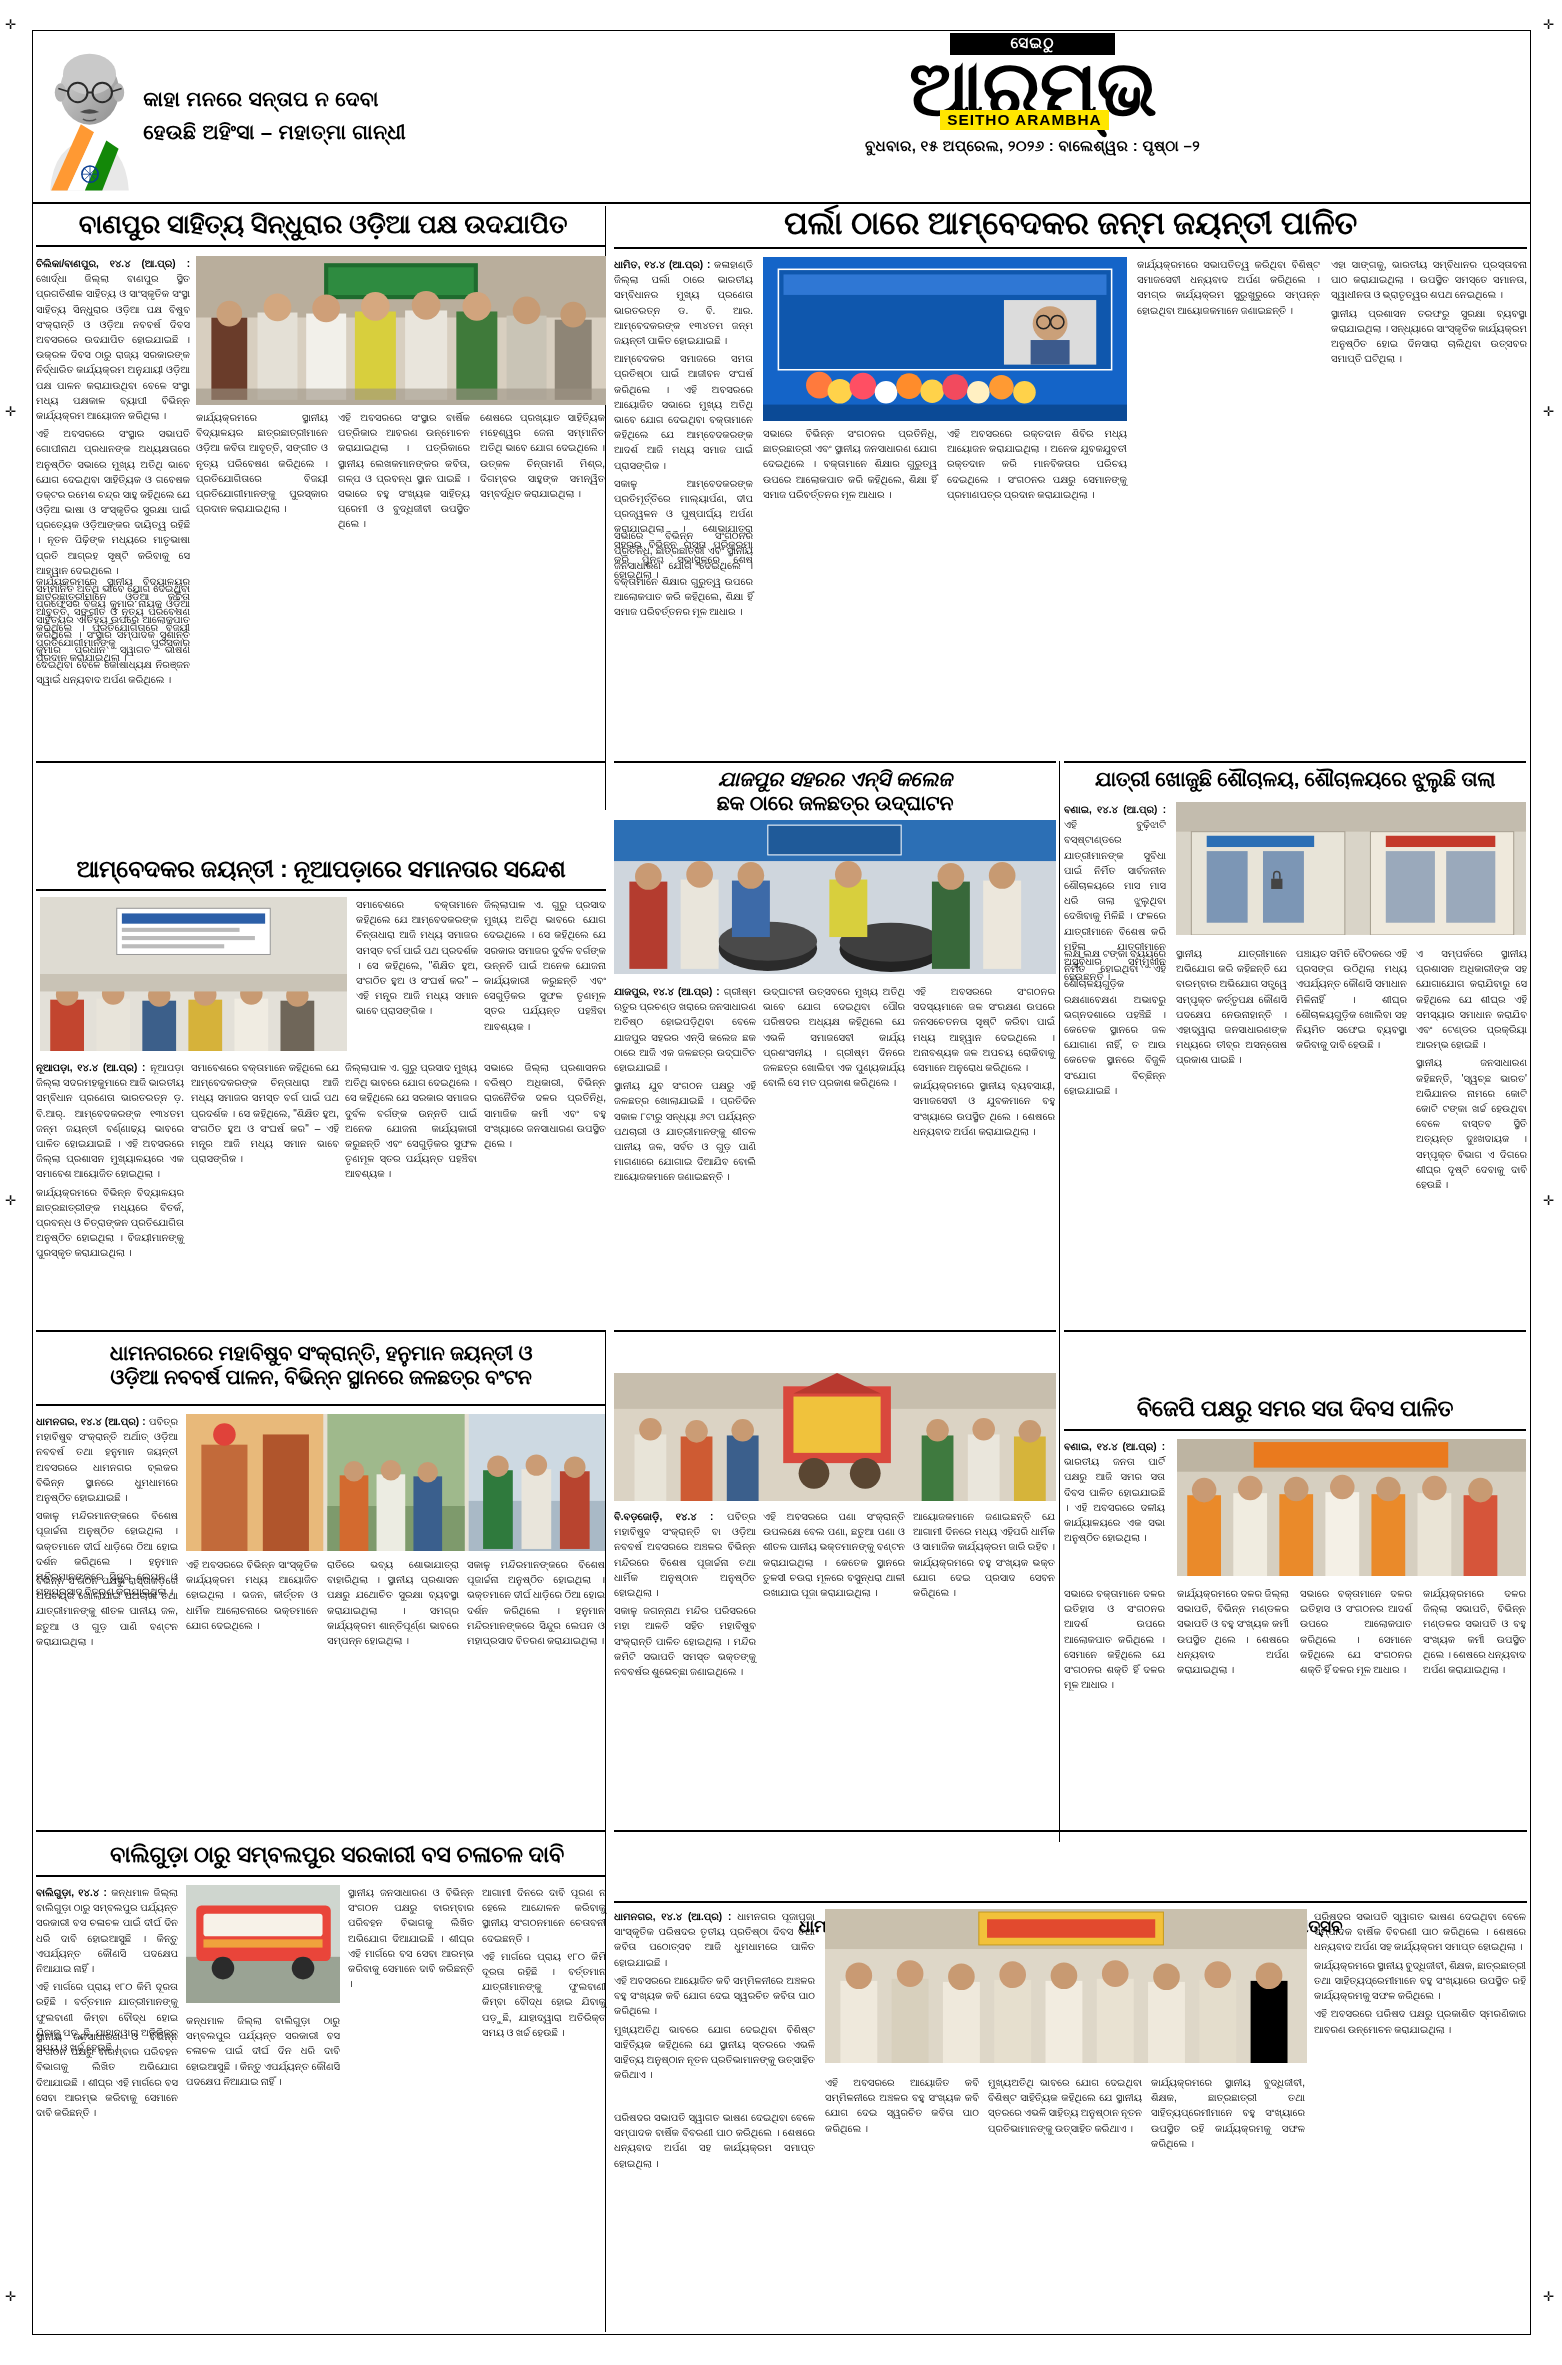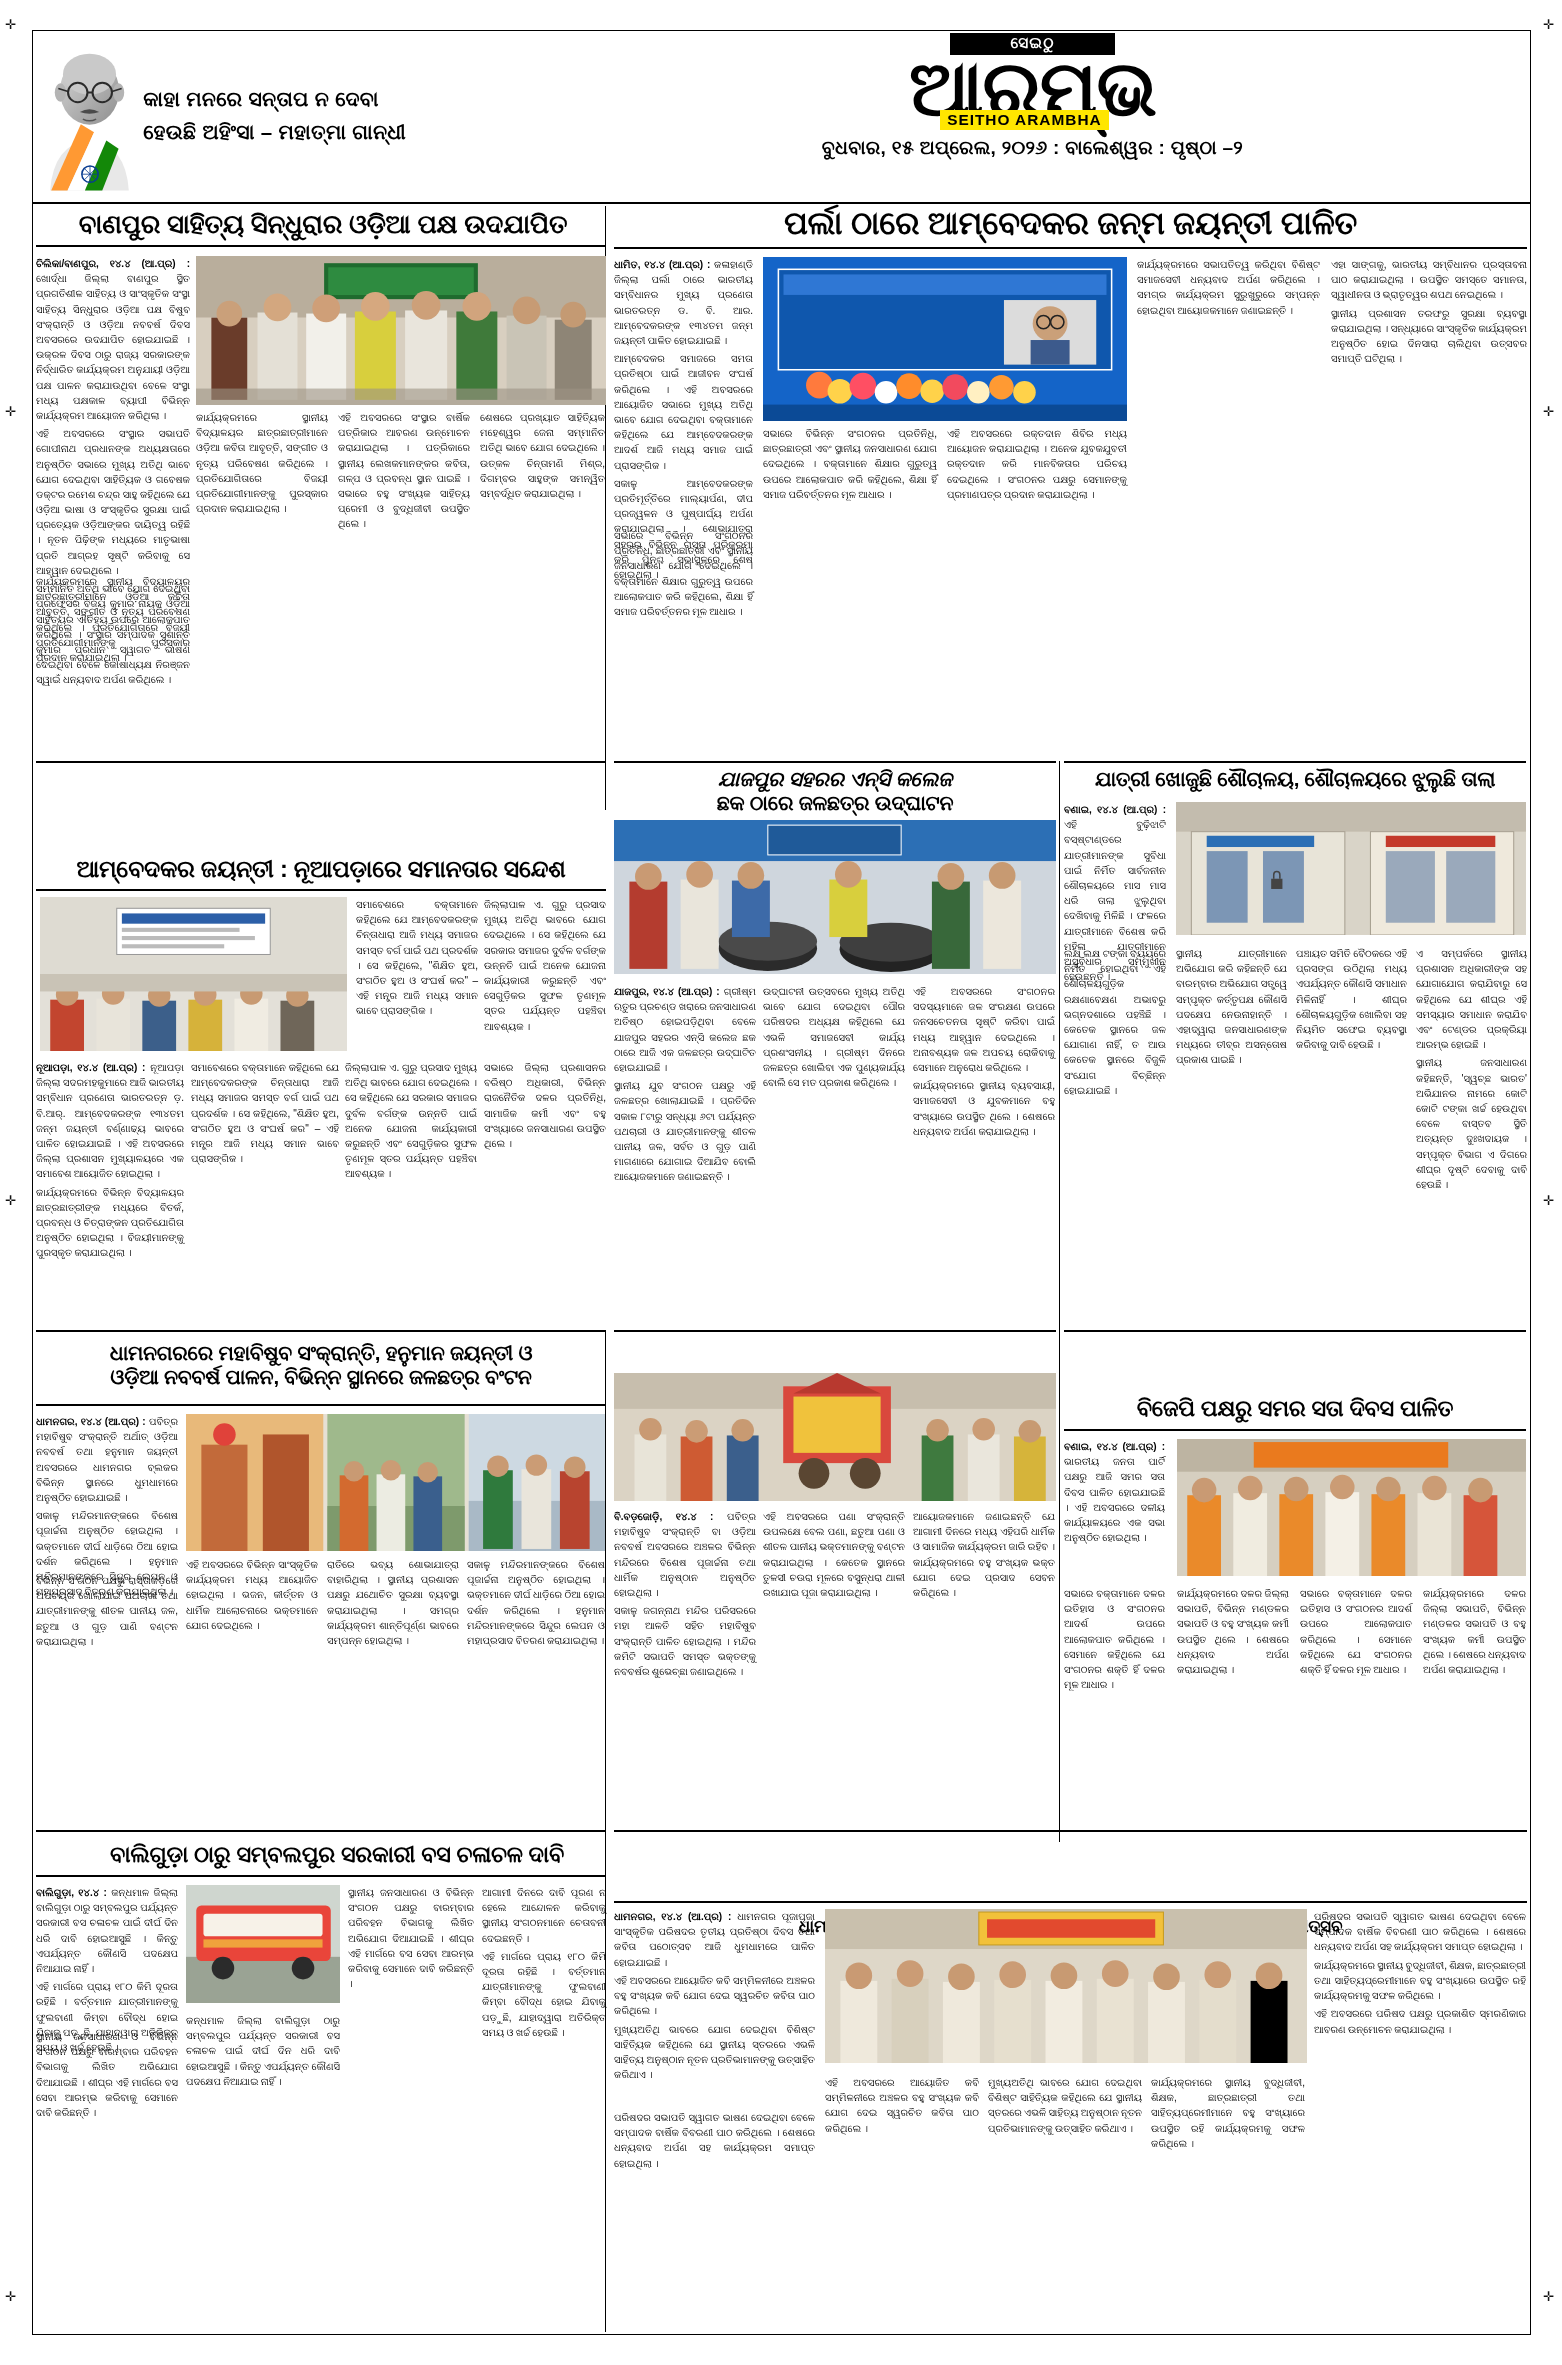--- a/index.html
+++ b/index.html
@@ -55,21 +55,21 @@
   }
   .np-title {
     font-size:77px; font-weight:900; line-height:0.92; letter-spacing:-1px;
     margin-top:-2px; position:relative;
   }
   .np-roman {
     background:#ffe600; color:#000000; font-weight:900; font-size:15.4px;
     letter-spacing:1px; padding:1px 7.2px; margin-top:-14.3px; position:relative; z-index:3;
     align-self:flex-start; margin-left:31px;
   }
-  .np-date { font-size:19px; font-weight:700; margin-top:7.2px; letter-spacing:0.3px; }
+  .np-date { font-size:15px; font-weight:700; margin-top:7.2px; letter-spacing:0.3px; }
 
   
   .hl {
     font-weight:900; text-align:center; line-height:1.16;
     letter-spacing:-0.3px;
   }
   .colbody {
     font-size:10px; line-height:1.52; text-align:justify;
     -webkit-hyphens:auto; hyphens:auto; word-spacing:-0.5px;
   }

